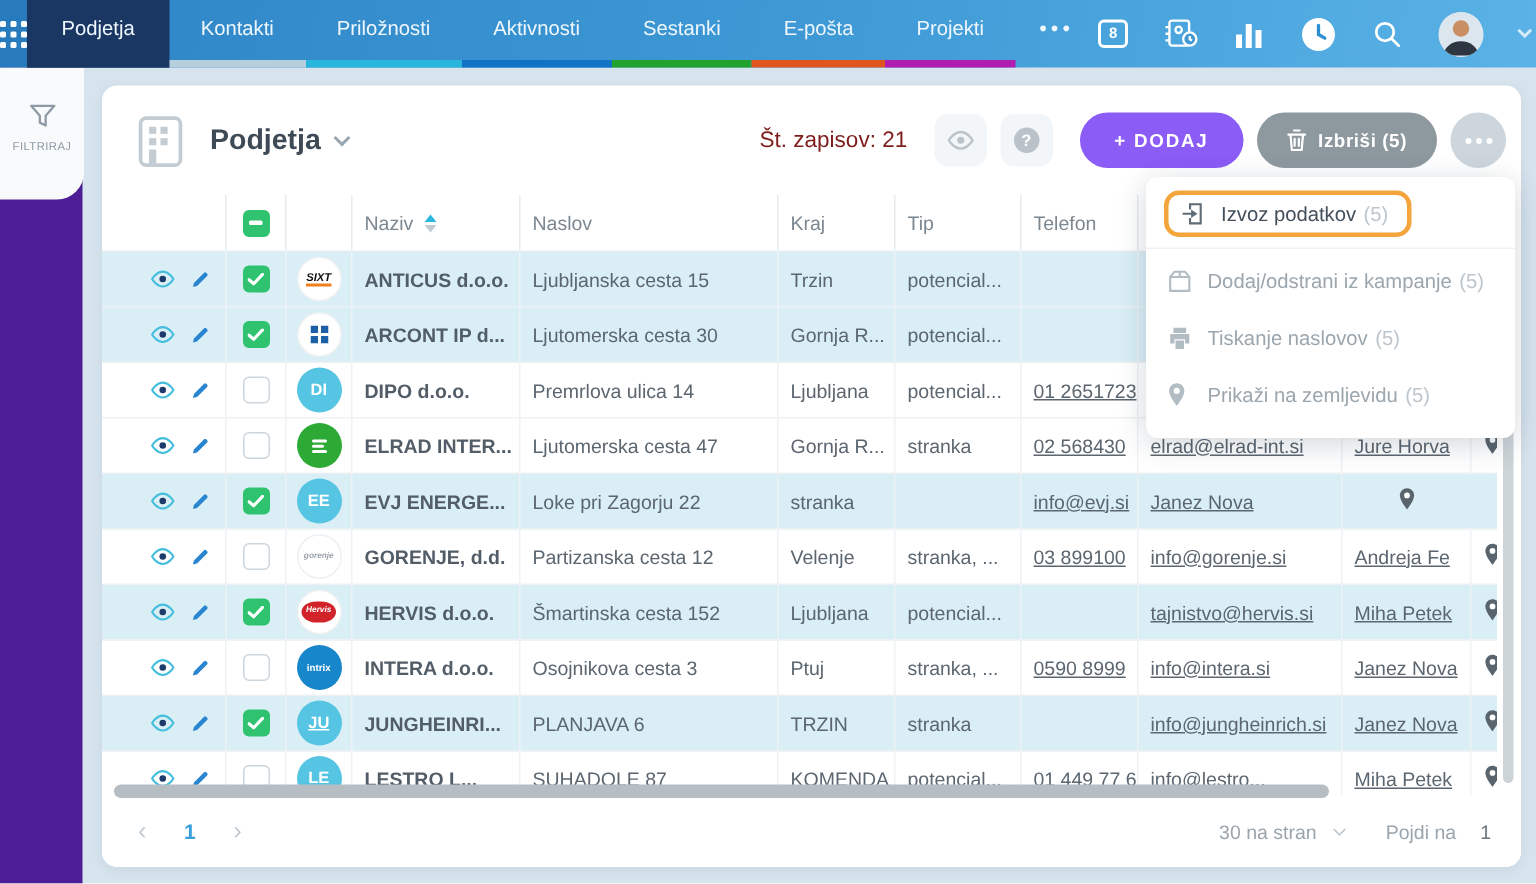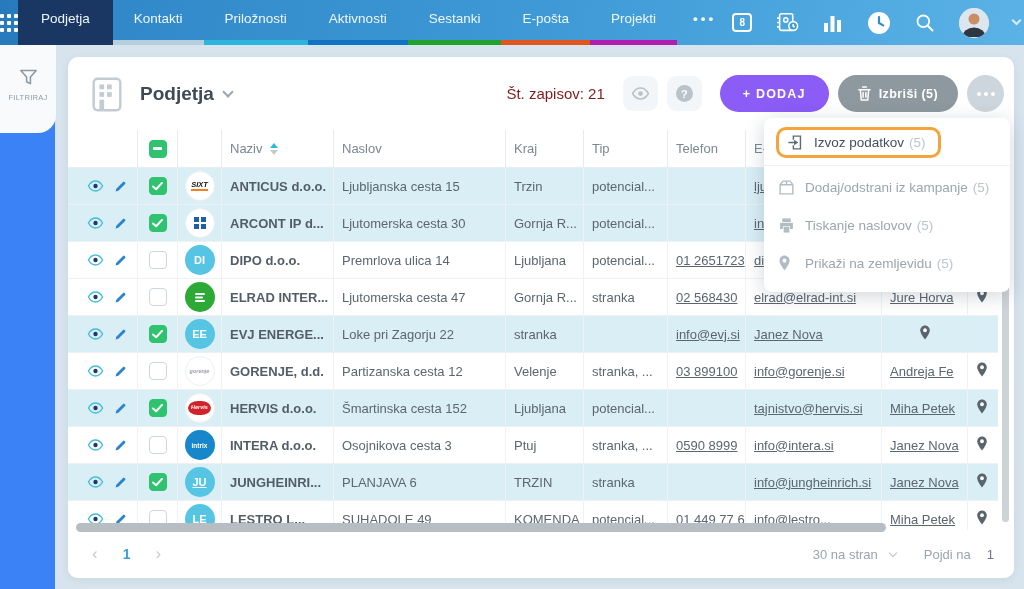--- a/index.html
+++ b/index.html
@@ -18,21 +18,21 @@
   .tab.active { background:#1a3763; border-bottom-color:#1a3763; padding:0 23px 4px; }
   .tab.more { letter-spacing:3px; font-weight:700; padding:0 16px 4px; }
   .nav-right { margin-left:auto; display:flex; align-items:center; gap:24px; padding-right:12px; }
   .nav-ic { display:inline-flex; align-items:center; justify-content:center; cursor:pointer; }
   .cal { width:20px; height:19px; border:2px solid #fff; border-radius:4px; display:flex; align-items:center; justify-content:center; }
   .cal b { font-size:10px; color:#fff; }
   .avatar-nav { width:30px; height:30px; border-radius:50%; overflow:hidden; background:#dfe7ee; }
   .caret-w { width:7px; height:7px; border-right:2px solid rgba(255,255,255,.75); border-bottom:2px solid rgba(255,255,255,.75); transform:rotate(45deg); margin-top:-4px; }
 
   
-  .sidebar { position:absolute; top:45px; left:0; width:55px; height:544px; background:#3b82f6; }
+  .sidebar { position:absolute; top:45px; left:0; width:55px; height:544px; background:#4c1d95; }
   .filter { position:absolute; top:0; left:0; width:56px; height:88px; background:#f8fafc; border-radius:0 0 18px 0;
             display:flex; flex-direction:column; align-items:center; padding-top:24px; gap:7px; cursor:pointer; }
   .filter-label { font-size:7.5px; color:#8d9aa5; letter-spacing:.3px; }
 
   
   .card { position:absolute; left:68px; top:57px; width:946px; height:521px; background:#fff; border-radius:10px;
           box-shadow:0 2px 8px rgba(40,60,80,.08); }
 
   .card-header { position:absolute; top:0; left:0; right:0; height:73px; display:flex; align-items:center; padding:0 10px 0 20px; }
   .title { font-size:19px; font-weight:700; color:#3f4a57; margin-left:14px; }
@@ -41,21 +41,21 @@
   .records { color:#7f1d1d; font-size:15px; margin-right:9px; }
   .sq-btn { width:35px; height:35px; border-radius:9px; background:#f3f6f8; display:flex; align-items:center; justify-content:center; cursor:pointer; }
   .help-circle { width:17px; height:17px; border-radius:50%; background:#b9c3c9; color:#fff; font-size:11px; font-weight:700; display:flex; align-items:center; justify-content:center; }
   .btn-add { height:37px; border-radius:19px; background:#8b5cf6; color:#fff; font-size:12.5px; font-weight:700; letter-spacing:1.2px; display:flex; align-items:center; padding:0 23px; margin-left:9px; cursor:pointer; }
   .btn-del { height:37px; border-radius:19px; background:#8e989f; color:#fff; font-size:12.5px; font-weight:700; letter-spacing:.4px; display:flex; align-items:center; gap:8px; padding:16px 20px; cursor:pointer; }
   .btn-more { width:37px; height:37px; border-radius:50%; background:#ccd6dc; display:flex; align-items:center; justify-content:center; gap:3px; cursor:pointer; }
   .btn-more i { width:4px; height:4px; border-radius:50%; background:#fff; display:block; }
 
   
   .table-wrap { position:absolute; top:73px; left:0; width:930px; height:400px; overflow:hidden; }
-  .thead, .trow { display:grid; grid-template-columns:58px 40px 44px 112px 172px 78px 84px 78px 136px 86px 28px; padding-left:12px; align-items:center; }
+  .thead, .trow { display:grid; grid-template-columns:58px 40px 44px 112px 172px 78px 84px 78px 136px 86px 28px; padding-left:25px; align-items:center; }
   .thead { height:38px; color:#7b8791; font-size:13px; border-bottom:1px solid #e7edf0; }
   .cell { display:flex; align-items:center; padding:0 8px; border-right:1px solid #eef2f5; height:100%; overflow:hidden; white-space:nowrap; }
   .thead .cell { border-right:1px solid #e5ebef; }
   .trow { height:37px; border-bottom:1px solid #edf1f4; font-size:13px; color:#5b6670; }
   .trow.sel { background:#d9eef5; }
   .c-act { gap:10px; padding-left:7px; cursor:default; }
   .c-act .act { display:inline-flex; cursor:pointer; }
   .c-cb, .c-av { justify-content:center; }
   .c-pin { border-right:none; justify-content:center; padding:0 3px; }
   .bold { font-weight:700; color:#525d68; }
@@ -732,21 +732,21 @@
           </div>
           <div class="cell c-av">
             <span class="avatar initials" style="background: rgb(86, 197, 227);">
               <span class="av-text">LE</span>
             </span>
           </div>
           <div class="cell c-naziv">
             <span class="bold ">LESTRO L...</span>
           </div>
           <div class="cell c-naslov">
-            <span>SUHADOLE 49</span>
+            <span>SUHADOLE 87</span>
           </div>
           <div class="cell c-kraj">
             <span>KOMENDA</span>
           </div>
           <div class="cell c-tip">
             <span>potencial...</span>
           </div>
           <div class="cell c-tel">
             <span class="link">01 449 77 6</span>
           </div>

